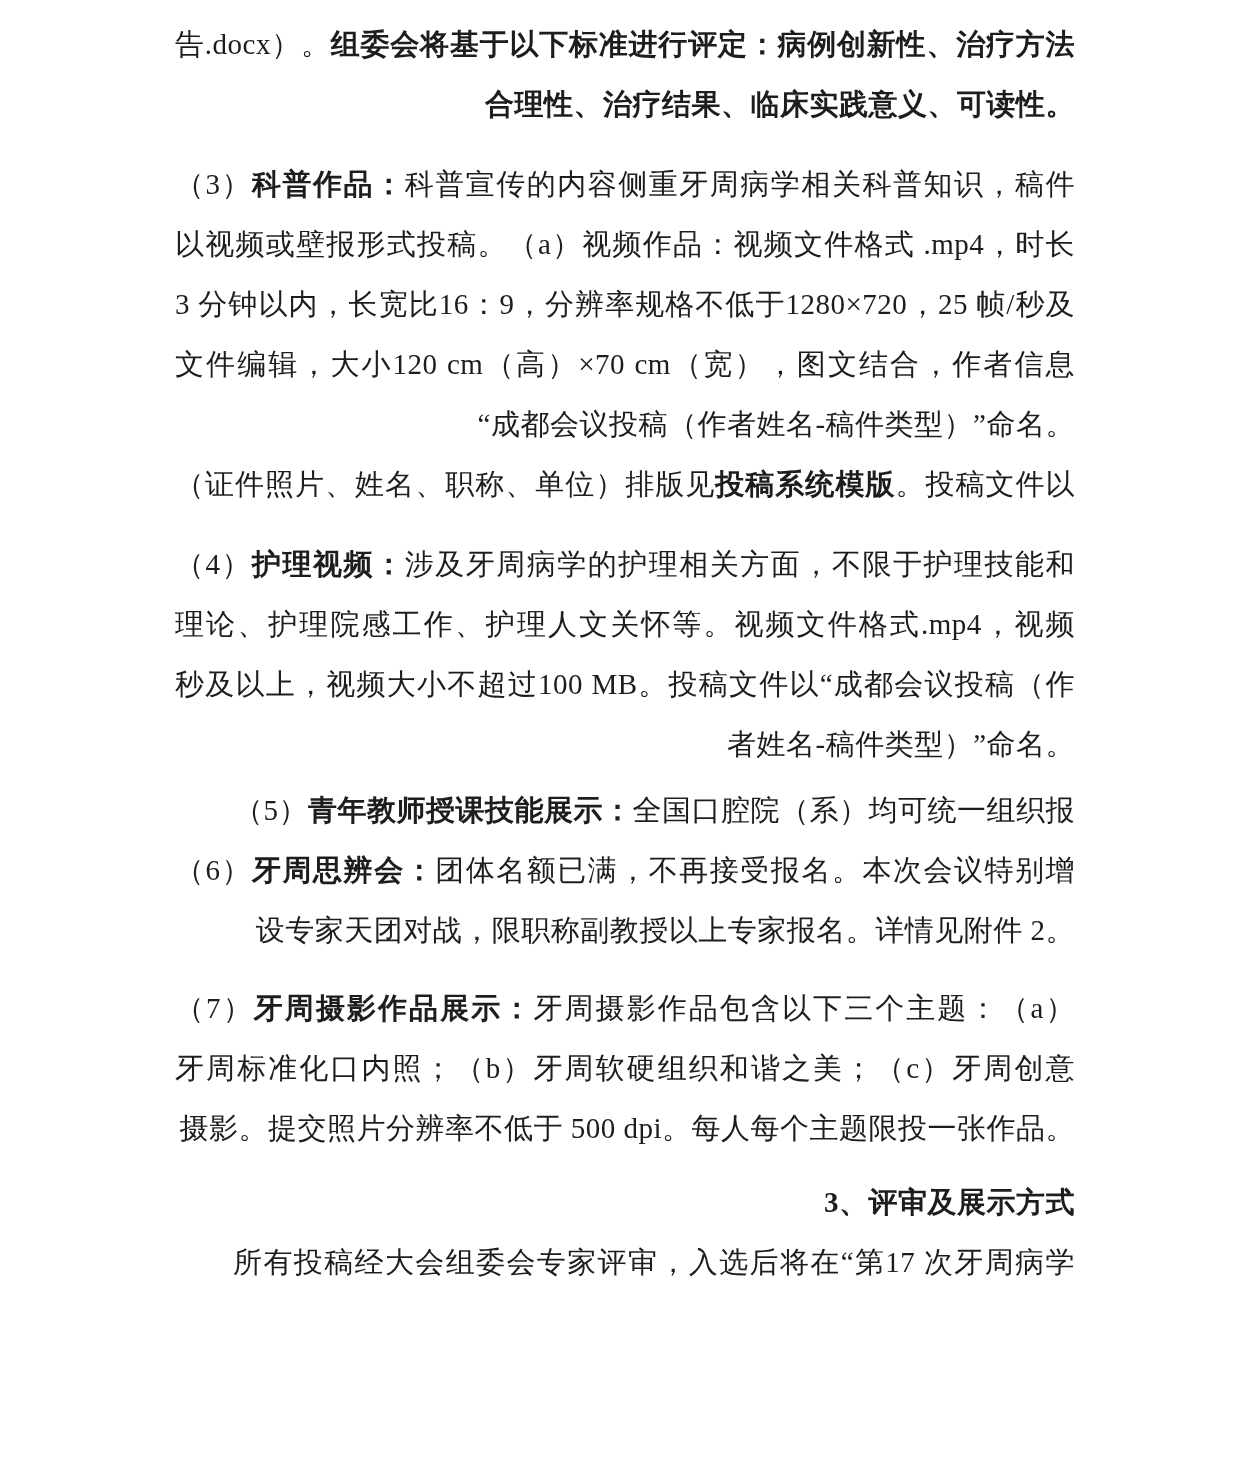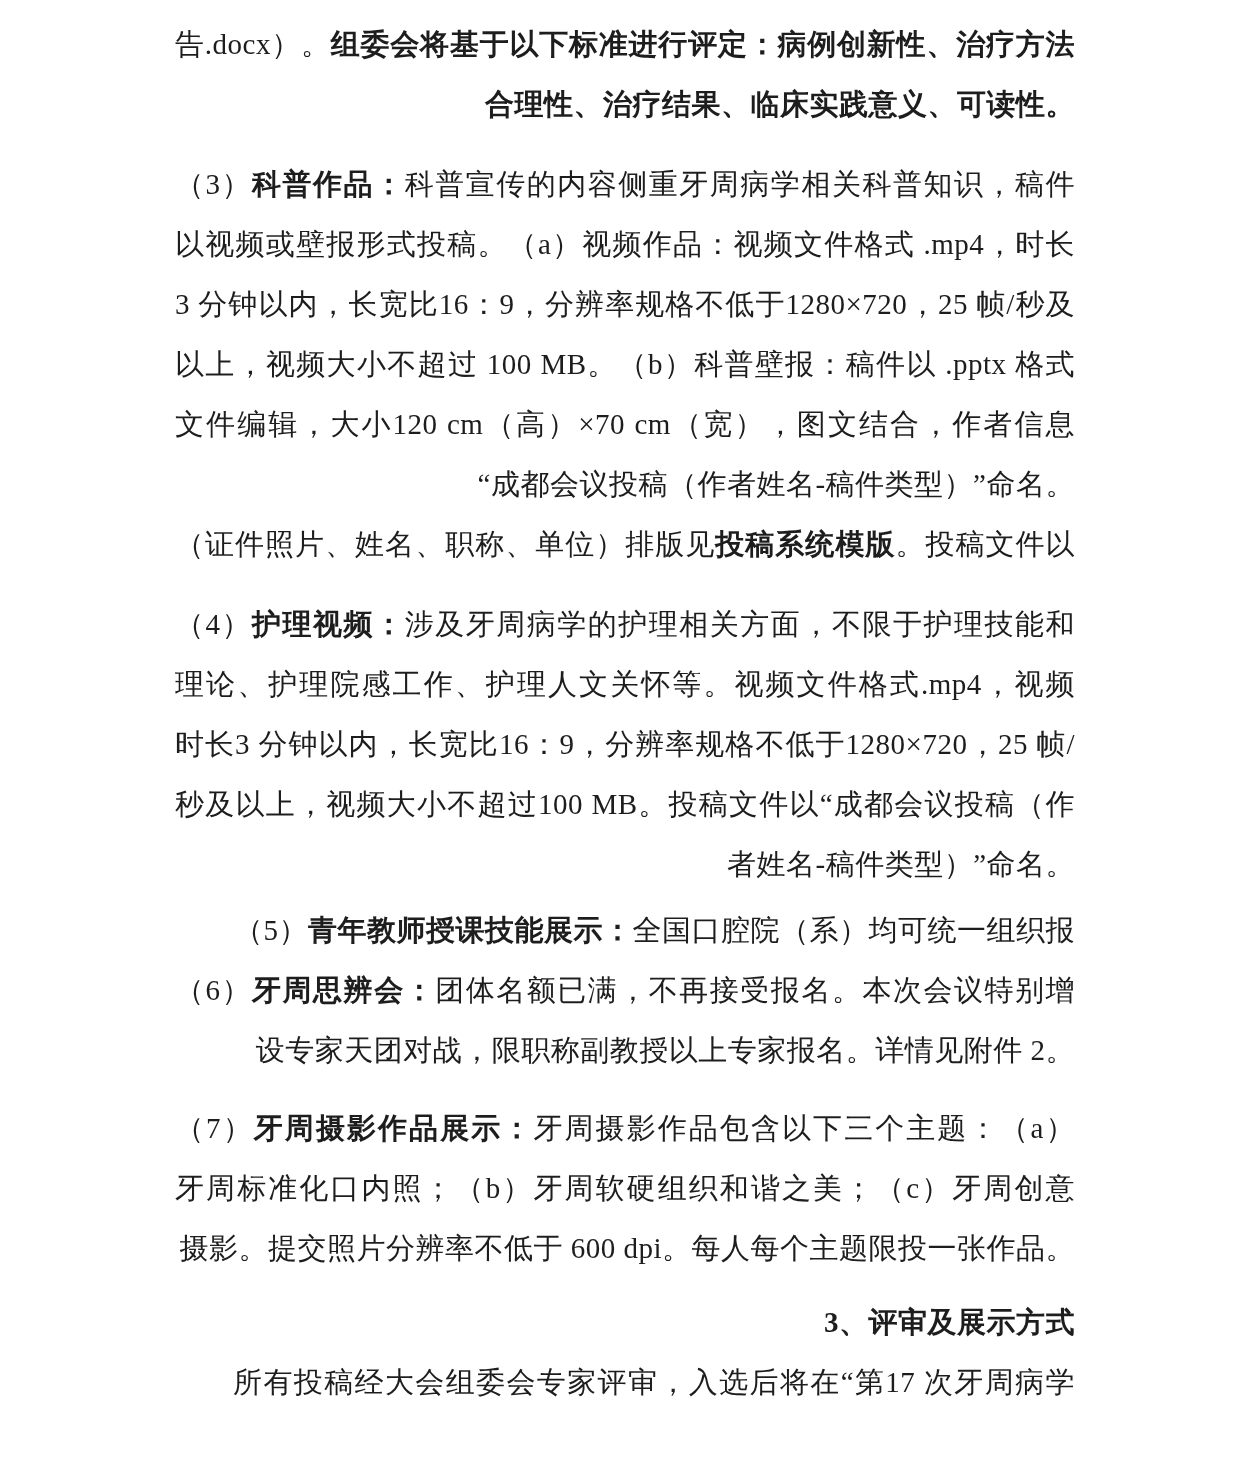--- a/index.html
+++ b/index.html
@@ -43,43 +43,41 @@
 <div class="doc">
   <div>
       <div class="para">
         <div class="line just"><span class="run">告.docx）。</span><span class="run bold">组委会将基于以下标准进行评定：病例创新性、治疗方法</span></div>
         <div class="line"><span class="run bold">合理性、治疗结果、临床实践意义、可读性。</span></div>
       </div>
       <div class="para" style="margin-top: 20px;">
         <div class="line just"><span class="run">（3）</span><span class="run bold">科普作品：</span><span class="run">科普宣传的内容侧重牙周病学相关科普知识，稿件</span></div>
         <div class="line just"><span class="run">以视频或壁报形式投稿。（a）视频作品：视频文件格式 .mp4，时长</span></div>
         <div class="line just"><span class="run">3 分钟以内，长宽比16：9，分辨率规格不低于1280×720，25 帧/秒及</span></div>
-        <div class="line just"><span class="run">以上，视频大小不超过 100 MB。（b）科普壁报：稿件以 .pptx 格式</span></div>
         <div class="line just"><span class="run">文件编辑，大小120 cm（高）×70 cm（宽），图文结合，作者信息</span></div>
         <div class="line"><span class="run">“成都会议投稿（作者姓名-稿件类型）”命名。</span></div>
         <div class="line just"><span class="run">（证件照片、姓名、职称、单位）排版见</span><span class="run bold">投稿系统模版</span><span class="run">。投稿文件以</span></div>
       </div>
       <div class="para" style="margin-top: 20px;">
         <div class="line just"><span class="run">（4）</span><span class="run bold">护理视频：</span><span class="run">涉及牙周病学的护理相关方面，不限于护理技能和</span></div>
         <div class="line just"><span class="run">理论、护理院感工作、护理人文关怀等。视频文件格式.mp4，视频</span></div>
-        <div class="line just"><span class="run">时长3 分钟以内，长宽比16：9，分辨率规格不低于1280×720，25 帧/</span></div>
         <div class="line just"><span class="run">秒及以上，视频大小不超过100 MB。投稿文件以“成都会议投稿（作</span></div>
         <div class="line"><span class="run">者姓名-稿件类型）”命名。</span></div>
       </div>
       <div class="para" style="margin-top: 6px;">
         <div class="line"><span class="run">（5）</span><span class="run bold">青年教师授课技能展示：</span><span class="run">全国口腔院（系）均可统一组织报</span></div>
       </div>
       <div class="para">
         <div class="line just"><span class="run">（6）</span><span class="run bold">牙周思辨会：</span><span class="run">团体名额已满，不再接受报名。本次会议特别增</span></div>
         <div class="line"><span class="run">设专家天团对战，限职称副教授以上专家报名。详情见附件 2。</span></div>
       </div>
       <div class="para" style="margin-top: 18px; font-family: Liberation Serif, serif;">
         <div class="line just"><span class="run">（7）</span><span class="run bold">牙周摄影作品展示：</span><span class="run">牙周摄影作品包含以下三个主题：（a）</span></div>
         <div class="line just"><span class="run">牙周标准化口内照；（b）牙周软硬组织和谐之美；（c）牙周创意</span></div>
-        <div class="line"><span class="run">摄影。提交照片分辨率不低于 600 dpi。每人每个主题限投一张作品。</span></div>
+        <div class="line"><span class="run">摄影。提交照片分辨率不低于 500 dpi。每人每个主题限投一张作品。</span></div>
       </div>
       <div class="para heading" style="margin-top: 14px;">
         <div class="line"><span class="run bold">3、评审及展示方式</span></div>
       </div>
       <div class="para">
         <div class="line just" style="padding-left: 58px;"><span class="run">所有投稿经大会组委会专家评审，入选后将在“第17 次牙周病学</span></div>
       </div>
     </div>
 </div>
 

